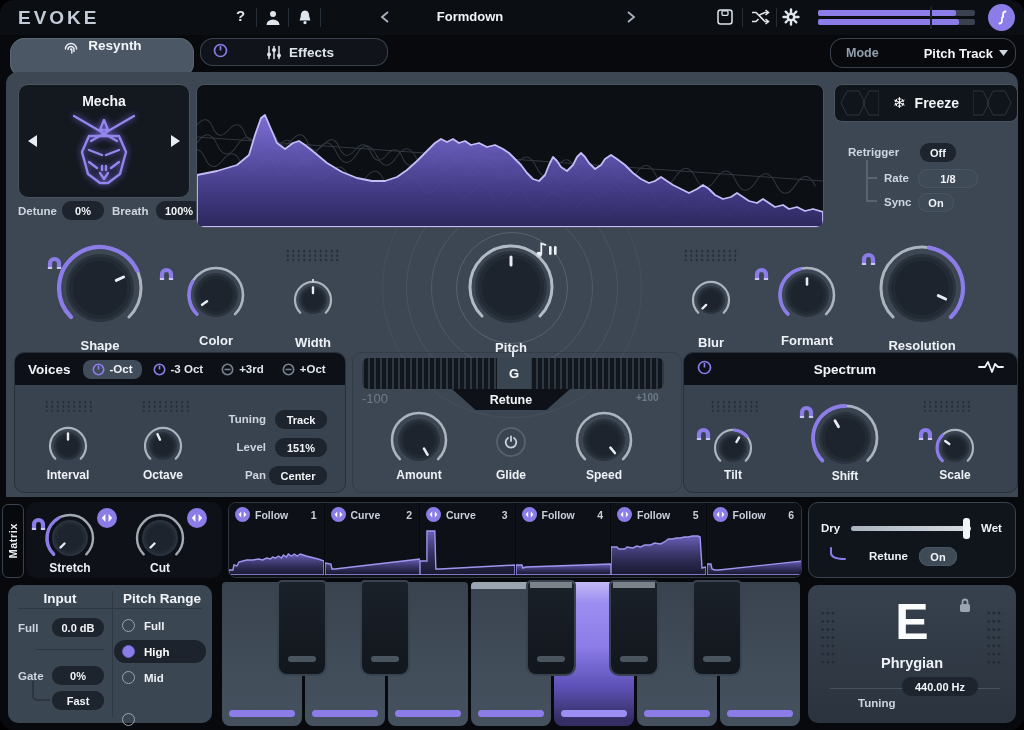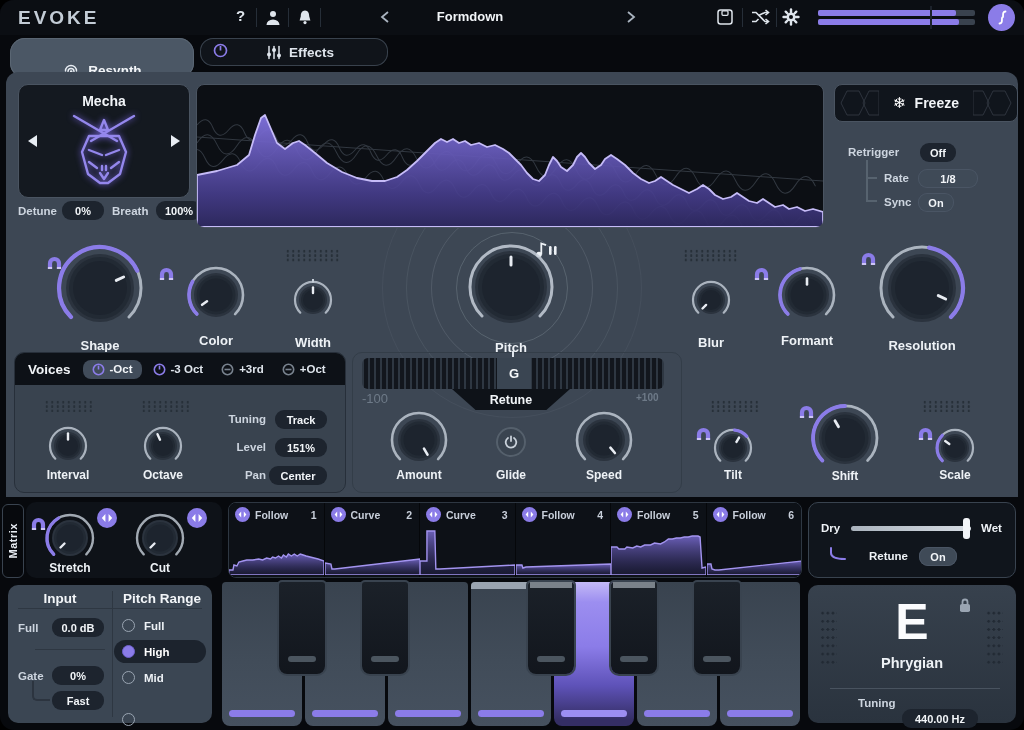--- a/index.html
+++ b/index.html
@@ -103,21 +103,21 @@
       <div class="abs" style="left:0;top:10px;width:141px;height:6px;background:#8b7ce8;border-radius:2px;"></div>
       <div class="abs" style="left:112px;top:-3px;width:2px;height:23px;background:#1c222b;"></div>
     </div>
     <div class="abs" style="left:988px;top:4px;width:27px;height:27px;border-radius:50%;background:#8b7ce8;display:flex;align-items:center;justify-content:center;">
       <svg width="14" height="15">
           <path d="M10.5 1.5 C6.5 1.5 9 7.5 7.5 7.5 C6 7.5 8.5 13.5 4.5 13.5" fill="none" stroke="#fff" stroke-width="1.8" stroke-linecap="round"></path>
         </svg>
     </div>
   </div>
 
-  <div class="abs" style="left:10px;top:38px;width:184px;height:40px;border-radius:15px;background:#4b5765;box-shadow:inset 0 0 0 1px #5a6673;display:flex;align-items:flex-end;justify-content:center;gap:8px;">
+  <div class="abs" style="left:10px;top:38px;width:184px;height:40px;border-radius:15px;background:#4b5765;box-shadow:inset 0 0 0 1px #5a6673;display:flex;align-items:flex-start;justify-content:center;gap:8px;">
     <svg width="18" height="18">
       <g fill="none" stroke="#e8edf3" stroke-width="1.4" stroke-linecap="round">
         <path d="M3.5 11 a5.5 5.5 0 0 1 11 0"></path>
         <path d="M6 11.5 a3 3 0 0 1 6 0 v2"></path>
         <path d="M8.6 11.5 a.6 .6 0 0 1 1.2 0 v3.5"></path>
       </g>
     </svg>
     <span style="font-size:13.5px;font-weight:bold;color:#f2f5f8;">Resynth</span>
   </div>
   <div class="abs" style="left:200px;top:38px;width:188px;height:28px;border-radius:13px;background:#10141a;box-shadow:inset 0 0 0 1px #39424d;display:flex;align-items:center;">
@@ -132,20 +132,29 @@
         <g stroke="#dfe5ec" stroke-width="1.5" stroke-linecap="round">
           <line x1="3" y1="1.5" x2="3" y2="13.5"></line>
             <line x1="8" y1="1.5" x2="8" y2="13.5"></line>
             <line x1="13" y1="1.5" x2="13" y2="13.5"></line>
         </g>
         <circle cx="3" cy="9.5" r="2" fill="#dfe5ec"></circle>
           <circle cx="8" cy="5" r="2" fill="#dfe5ec"></circle>
           <circle cx="13" cy="10.5" r="2" fill="#dfe5ec"></circle>
       </svg>
       <span style="font-size:13.5px;font-weight:bold;color:#dfe5ec;">Effects</span>
+    </span>
+  </div>
+  <div class="abs" style="left:830px;top:38px;width:186px;height:30px;border-radius:13px;box-shadow:inset 0 0 0 1px #39424d;display:flex;align-items:center;">
+    <span style="margin-left:16px;font-size:12.5px;font-weight:bold;color:#93a0ae;">Mode</span>
+    <span style="margin-left:auto;margin-right:8px;display:flex;align-items:center;gap:6px;">
+      <span style="font-size:13px;font-weight:bold;color:#f2f5f8;">Pitch Track</span>
+      <svg width="9" height="6">
+          <polygon points="0,0 9,0 4.5,6" fill="#cfd6df"></polygon>
+        </svg>
     </span>
   </div>
 
   <div class="abs" style="left:6px;top:72px;width:1012px;height:425px;background:#3d4754;border-radius:12px 12px 0 0;overflow:hidden;">
     <div class="ripple" style="left:450px;top:160px;width:110px;height:110px;opacity:.45;"></div>
     <div class="ripple" style="left:425px;top:135px;width:160px;height:160px;opacity:.32;"></div>
     <div class="ripple" style="left:400px;top:110px;width:210px;height:210px;opacity:.22;"></div>
     <div class="ripple" style="left:376px;top:86px;width:258px;height:258px;opacity:.13;"></div>
   </div>
 
@@ -442,20 +451,36 @@
     <svg width="64" height="64">
       <path d="M12.9 51.1 A27 27 0 1 1 51.1 51.1" stroke="#c7cfd9" stroke-width="2.6" fill="none" stroke-linecap="round" opacity=".8"></path>
       <circle cx="32" cy="32" r="21" fill="#2b333e"></circle>
         <circle cx="32" cy="32" r="18.5" fill="#222a34"></circle>
         <circle cx="32" cy="32" r="15.5" fill="#1d242e"></circle>
       <line x1="38.4" y1="39.7" x2="42.9" y2="45" stroke="#e8ecf2" stroke-width="2.6" stroke-linecap="round"></line>
     </svg>
   </div>
   <div class="abs klabel" style="left:564px;top:468px;width:80px;font-size:12px;">Speed</div>
 
+  <div class="abs panel" style="left:683px;top:352px;width:333px;height:139px;">
+    <div class="blackbar" style="height:32px;border-radius:9px 9px 0 0;display:flex;align-items:center;">
+      <span style="margin-left:13px;">
+        <svg width="15" height="15">
+            <circle cx="7.5" cy="7.5" r="6" fill="none" stroke="#8b7ce8" stroke-width="1.7"></circle>
+            <line x1="7.5" y1="3" x2="7.5" y2="7.5" stroke="#8b7ce8" stroke-width="1.7"></line>
+          </svg>
+      </span>
+      <span style="margin:0 auto;font-size:13.5px;font-weight:bold;color:#f2f5f8;">Spectrum</span>
+      <span style="margin-right:13px;">
+        <svg width="26" height="16">
+            <polyline points="1,8 7,8 10,3 14,13 17,5 20,8 25,8" fill="none" stroke="#eef2f6" stroke-width="1.8" stroke-linejoin="round" stroke-linecap="round"></polyline>
+          </svg>
+      </span>
+    </div>
+  </div>
   <div class="abs dots" style="left:710px;top:400px;width:50px;height:12px;"></div>
   <div class="abs dots" style="left:922px;top:400px;width:50px;height:12px;"></div>
   <div class="abs" style="left:695px;top:426px;">
     <svg width="17" height="15">
         <path d="M4 14 V8.5 A4.5 4.5 0 0 1 13 8.5 V14" stroke="#8b7ce8" stroke-width="4.2" fill="none"></path>
         <path d="M4 14 v-2 M13 14 v-2" stroke="#cdc5f6" stroke-width="4.2"></path>
       </svg>
   </div>
   <div class="abs" style="left:711px;top:426px;">
     <svg width="44" height="44">
@@ -746,16 +771,16 @@
           <rect x="2" y="7" width="10" height="8" rx="1.8" fill="#9aa5b2"></rect>
           <path d="M4.5 7 V5 a2.5 2.5 0 0 1 5 0 V7" fill="none" stroke="#9aa5b2" stroke-width="1.8"></path>
         </svg>
     </div>
     <div class="abs dotsd" style="left:12px;top:24px;width:17px;height:60px;"></div>
     <div class="abs dotsd" style="left:178px;top:24px;width:17px;height:60px;"></div>
     <div class="abs" style="left:0;top:12px;width:208px;text-align:center;font-size:50px;font-weight:bold;color:#fbfcfe;line-height:1;">E</div>
     <div class="abs" style="left:0;top:70px;width:208px;text-align:center;font-size:14.5px;font-weight:bold;color:#eef2f6;">Phrygian</div>
     <div class="abs" style="left:22px;top:103px;width:170px;height:1px;background:#49535f;"></div>
     <div class="abs lbl" style="left:50px;top:112px;">Tuning</div>
-    <div class="abs pill" style="left:94px;top:92px;width:76px;margin-top:32px;">440.00 Hz</div>
+    <div class="abs pill" style="left:94px;top:92px;width:76px;">440.00 Hz</div>
   </div>
 
 </div>
 
 </body></html>

